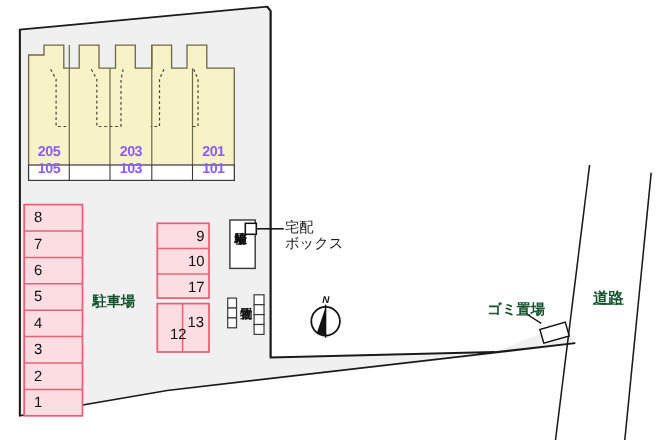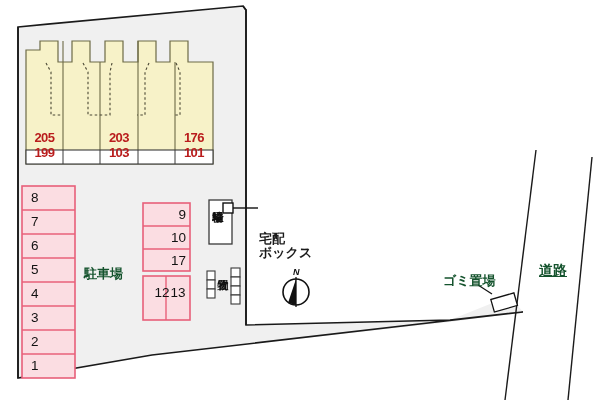--- a/index.html
+++ b/index.html
@@ -1,21 +1,21 @@
 <!DOCTYPE html>
 <html><head>
 <meta charset="utf-8">
 <style>
   html,body{margin:0;padding:0;background:#ffffff;}
   body{width:600px;height:400px;overflow:hidden;
        font-family:"Liberation Sans","DejaVu Sans",sans-serif;}
   #map{position:relative;width:600px;height:400px;background:#fff;}
   #svg{position:absolute;left:0;top:0;width:600px;height:400px;}
   .lbl{position:absolute;color:#1a1a1a;white-space:pre;line-height:1.05;}
-  .unit{position:absolute;text-align:center;font-weight:bold;font-size:13px;color:#b91c1c;letter-spacing:-0.5px;}
+  .unit{position:absolute;text-align:center;font-weight:bold;font-size:13px;color:#8b5cf6;letter-spacing:-0.5px;}
   .pnum{position:absolute;font-size:13.5px;color:#111;font-weight:normal;}
   .vtext{position:absolute;font-size:11px;font-weight:bold;color:#111;
          writing-mode:vertical-rl;text-orientation:upright;line-height:1.0;letter-spacing:0px;}
   .jtxt{position:absolute;font-size:13px;font-weight:bold;color:#14532d;}
   .compassN{position:absolute;font-size:9px;font-weight:bold;font-style:italic;color:#111;}
 </style>
 </head>
 <body>
 
 <div id="map">
@@ -110,51 +110,51 @@
     <g>
       <circle cx="296" cy="292" r="13" fill="#ffffff" stroke="#111" stroke-width="1.6"></circle>
       <path d="M 296,279 L 296,305 L 288,303 Z" fill="#111"></path>
       <line x1="296" y1="277" x2="296" y2="307" stroke="#111" stroke-width="1.3"></line>
     </g>
 
   </svg>
 
   <div class="unit" style="left:26px;top:130px;width:37px;">
     <div>205</div>
-    <div>199</div>
+    <div>105</div>
   </div>
   <div class="unit" style="left:100px;top:130px;width:38px;">
     <div>203</div>
     <div>103</div>
   </div>
   <div class="unit" style="left:175px;top:130px;width:38px;">
-    <div>176</div>
+    <div>201</div>
     <div>101</div>
   </div>
 
   <div class="pnum" style="left:31px;top:190px;">8</div>
   <div class="pnum" style="left:31px;top:214px;">7</div>
   <div class="pnum" style="left:31px;top:238px;">6</div>
   <div class="pnum" style="left:31px;top:262px;">5</div>
   <div class="pnum" style="left:31px;top:286px;">4</div>
   <div class="pnum" style="left:31px;top:310px;">3</div>
   <div class="pnum" style="left:31px;top:334px;">2</div>
   <div class="pnum" style="left:31px;top:358px;">1</div>
 
   <div class="pnum" style="left:143px;top:207px;width:43px;text-align:right;">9</div>
   <div class="pnum" style="left:143px;top:230px;width:43px;text-align:right;">10</div>
   <div class="pnum" style="left:143px;top:253px;width:43px;text-align:right;">17</div>
-  <div class="pnum" style="left:145px;top:285px;width:34px;text-align:center;">12</div>
+  <div class="pnum" style="left:145px;top:296px;width:34px;text-align:center;">12</div>
   <div class="pnum" style="left:168px;top:285px;width:20px;text-align:center;">13</div>
 
   <div class="jtxt" style="left:84px;top:265px;">駐車場</div>
 
   <div class="vtext" style="left:212px;top:202px;height:42px;">駐輪場</div>
 
-  <div class="lbl" style="left:259px;top:200px;font-size:13px;font-weight:bold;margin-top:32px;">宅配
+  <div class="lbl" style="left:259px;top:200px;font-size:13px;font-weight:normal;">宅配
 ボックス</div>
 
   <div class="vtext" style="left:217px;top:270px;height:30px;font-size:11px;">物置</div>
 
   <div class="jtxt" style="left:443px;top:272px;">ゴミ置場</div>
 
   <div class="jtxt" style="left:539px;top:262px;font-size:14px;text-decoration:underline;">道路</div>
 
   <div class="compassN" style="left:293px;top:267px;">N</div>
 

